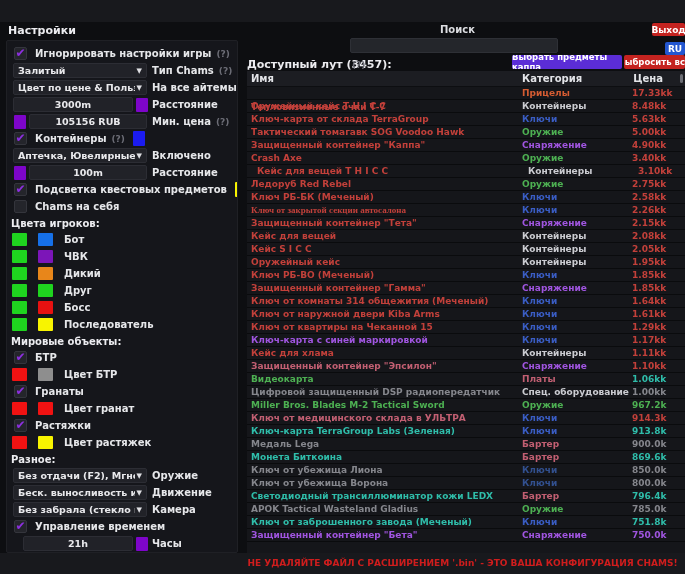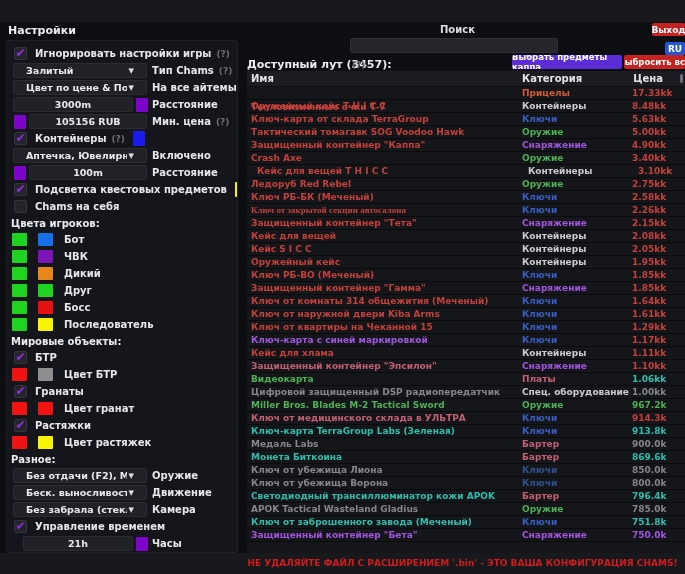--- a/index.html
+++ b/index.html
@@ -16,21 +16,21 @@
   .crow{display:flex;align-items:center;height:17px;font-size:10px;white-space:nowrap;}
   .crow .left{display:flex;align-items:center;width:138px;flex:0 0 138px;}
   .crow .rlabel{margin-left:4px;font-size:10px;color:#e6e7ea;}
   .sectionrow{height:16px;display:flex;align-items:center;font-size:10px;color:#ececf0;padding-left:1px;}
   .cb{width:13px;height:13px;margin-left:4px;background:#24252b;border:1px solid #34353c;border-radius:2px;
       display:flex;align-items:center;justify-content:center;flex:0 0 13px;}
   .cb .mark{color:#8d2fe0;font-size:12px;line-height:10px;transform:translateY(-1px);}
   .cb-label{margin-left:8px;}
   .hint{color:#6c6d76;margin-left:5px;font-size:9px;}
   .ddbox{height:15px;width:134px;background:#212228;border:1px solid #2c2d34;border-radius:2px;
-         display:flex;align-items:center;padding:0 12px;margin-left:3px;}
+         display:flex;align-items:center;padding:0 4px;margin-left:3px;}
   .ddbox .val{flex:1;overflow:hidden;white-space:nowrap;font-size:9.5px;color:#e9e9ec;}
   .ddbox .arr{font-size:7px;color:#e0e0e4;margin-left:2px;}
   .inbox{height:15px;background:#212228;border:1px solid #2c2d34;border-radius:2px;
          display:flex;align-items:center;justify-content:center;font-size:9.5px;color:#e9e9ec;}
   .swatch{width:12px;height:14px;border-radius:1px;flex:0 0 12px;}
   .pairsw{width:15px;height:13px;border-radius:1px;flex:0 0 15px;margin-right:11px;}
 
   
   .search-label{position:absolute;left:440px;top:24px;font-size:10px;color:#dcdde1;}
   .search-input{position:absolute;left:350px;top:38px;width:208px;height:15px;background:#24262b;
@@ -400,41 +400,41 @@
         <span class="c-name" style="color: rgb(194, 95, 114);">Ключ от медицинского склада в УЛЬТРА</span>
         <span class="c-cat" style="color: rgb(58, 93, 196);">Ключи</span>
         <span class="c-price" style="color: rgb(194, 64, 58);">914.3k</span>
       </div>
       <div class="trow">
         <span class="c-name" style="color: rgb(47, 189, 170);">Ключ-карта TerraGroup Labs (Зеленая)</span>
         <span class="c-cat" style="color: rgb(58, 93, 196);">Ключи</span>
         <span class="c-price" style="color: rgb(47, 189, 170);">913.8k</span>
       </div>
       <div class="trow">
-        <span class="c-name" style="color: rgb(133, 134, 140);">Медаль Labs</span>
+        <span class="c-name" style="color: rgb(133, 134, 140);">Медаль Lega</span>
         <span class="c-cat" style="color: rgb(194, 95, 114);">Бартер</span>
         <span class="c-price" style="color: rgb(133, 134, 140);">900.0k</span>
       </div>
       <div class="trow">
         <span class="c-name" style="color: rgb(47, 189, 170);">Монета Биткоина</span>
         <span class="c-cat" style="color: rgb(194, 95, 114);">Бартер</span>
         <span class="c-price" style="color: rgb(47, 189, 170);">869.6k</span>
       </div>
       <div class="trow">
         <span class="c-name" style="color: rgb(133, 134, 140);">Ключ от убежища Лиона</span>
         <span class="c-cat" style="color: rgb(50, 80, 143);">Ключи</span>
         <span class="c-price" style="color: rgb(133, 134, 140);">850.0k</span>
       </div>
       <div class="trow">
         <span class="c-name" style="color: rgb(133, 134, 140);">Ключ от убежища Ворона</span>
         <span class="c-cat" style="color: rgb(50, 80, 143);">Ключи</span>
         <span class="c-price" style="color: rgb(133, 134, 140);">800.0k</span>
       </div>
       <div class="trow">
-        <span class="c-name" style="color: rgb(47, 189, 170);">Светодиодный трансиллюминатор кожи APOK</span>
+        <span class="c-name" style="color: rgb(47, 189, 170);">Светодиодный трансиллюминатор кожи LEDX</span>
         <span class="c-cat" style="color: rgb(194, 95, 114);">Бартер</span>
         <span class="c-price" style="color: rgb(47, 189, 170);">796.4k</span>
       </div>
       <div class="trow">
         <span class="c-name" style="color: rgb(133, 134, 140);">APOK Tactical Wasteland Gladius</span>
         <span class="c-cat" style="color: rgb(77, 176, 82);">Оружие</span>
         <span class="c-price" style="color: rgb(133, 134, 140);">785.0k</span>
       </div>
       <div class="trow">
         <span class="c-name" style="color: rgb(47, 189, 170);">Ключ от заброшенного завода (Меченый)</span>

